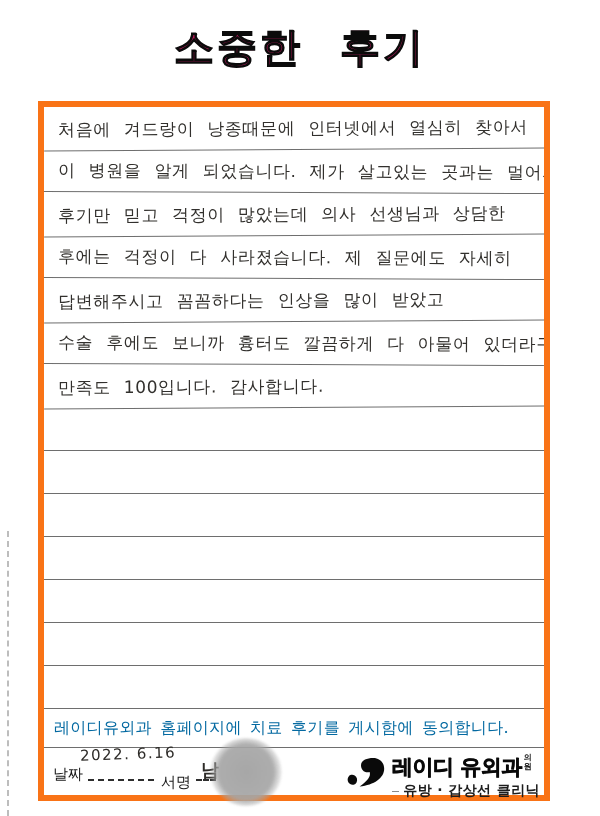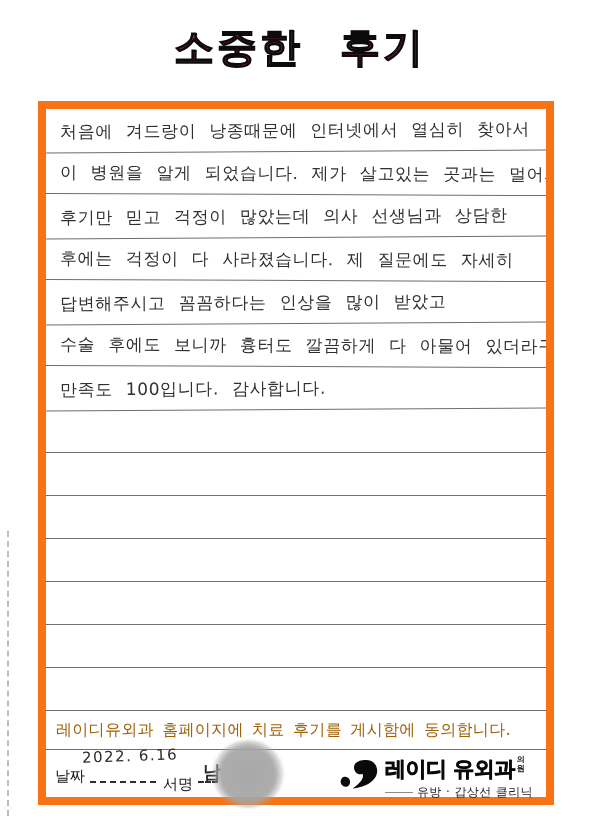--- a/index.html
+++ b/index.html
@@ -13,36 +13,36 @@
     position:absolute;top:14px;left:0;width:100%;
     text-align:center;font-size:40px;font-weight:900;color:#be185d;
     letter-spacing:3px;word-spacing:20px;
     -webkit-text-stroke:1.2px #0b0b0b;
     font-family:"DejaVu Sans",sans-serif;
     margin-top:6px;
   }
   
   .form-box{
     position:absolute;left:38px;top:101px;width:500px;height:688px;
-    border:8px solid #f97316;background:#fff;box-sizing:content-box;
+    border:6px solid #f97316;background:#fff;box-sizing:content-box;
   }
   .row{
     height:43px;border-bottom:1.5px solid #6e6e6e;
     display:flex;align-items:center;padding-left:14px;box-sizing:border-box;
   }
   .row.handwriting{
     font-size:17px;color:#32302d;letter-spacing:.6px;word-spacing:7px;
     font-weight:500;white-space:nowrap;overflow:hidden;
   }
   .row.handwriting:nth-child(odd){transform:rotate(-.35deg);}
   .row.handwriting:nth-child(even){transform:rotate(.25deg);}
   
   .row.consent{
     height:39px;font-family:"DejaVu Serif","Liberation Serif",serif;
-    font-size:16px;color:#a16207;letter-spacing:.3px;word-spacing:3px;
+    font-size:16px;color:#0369a1;letter-spacing:.3px;word-spacing:3px;
     padding-left:10px;font-weight:500;
   }
   
   .row.footer{height:47px;border-bottom:none;position:relative;padding-left:0;}
   .footer-label{
     position:absolute;font-family:"DejaVu Serif","Liberation Serif",serif;
     font-size:15px;color:#161616;font-weight:400;
   }
   .date-label{left:9px;top:17px;}
   .sign-label{left:117px;top:25px;}
@@ -59,36 +59,36 @@
     font-size:18px;color:#2e2c29;font-weight:600;
   }
   
   .blur-blob{
     position:absolute;left:166px;top:-10px;width:72px;height:68px;
     border-radius:50%;
     background:radial-gradient(circle,#a0a0a0 0%,#a6a6a6 55%,rgba(166,166,166,0) 76%);
     filter:blur(1.3px);opacity:.92;
   }
   
-  .logo{position:absolute;left:293px;top:5px;width:200px;height:40px;}
+  .logo{position:absolute;left:302px;top:5px;width:200px;height:40px;}
   .logo-icon{position:absolute;left:0;top:3px;width:40px;height:33px;}
   .logo-text-wrap{position:absolute;left:46px;top:0;width:150px;}
   .logo-name{
     font-size:21px;font-weight:800;color:#090909;letter-spacing:-0.5px;
     -webkit-text-stroke:.6px #090909;white-space:nowrap;display:inline-block;
   }
   .logo-suffix{
     display:inline-block;width:9px;font-size:8px;line-height:8.5px;
     font-weight:700;color:#090909;word-break:break-all;vertical-align:top;
     margin-left:2px;transform:translateY(1px);
   }
   .logo-sub-row{display:flex;align-items:center;margin-top:1px;width:148px;}
   .logo-sub-rule{flex:1;border-top:1.2px solid #8a8a8a;margin-right:4px;}
   .logo-subtitle{
-    font-size:12px;font-weight:400;color:#1d1d1d;letter-spacing:.4px;white-space:nowrap;
+    font-size:14px;font-weight:700;color:#1d1d1d;letter-spacing:.4px;white-space:nowrap;
   }
   
   .scan-artifact{
     position:absolute;left:7px;top:531px;height:285px;width:0;
     border-left:2px dashed #adadad;opacity:.8;
   }
 </style>
 </head>
 <body>
 

